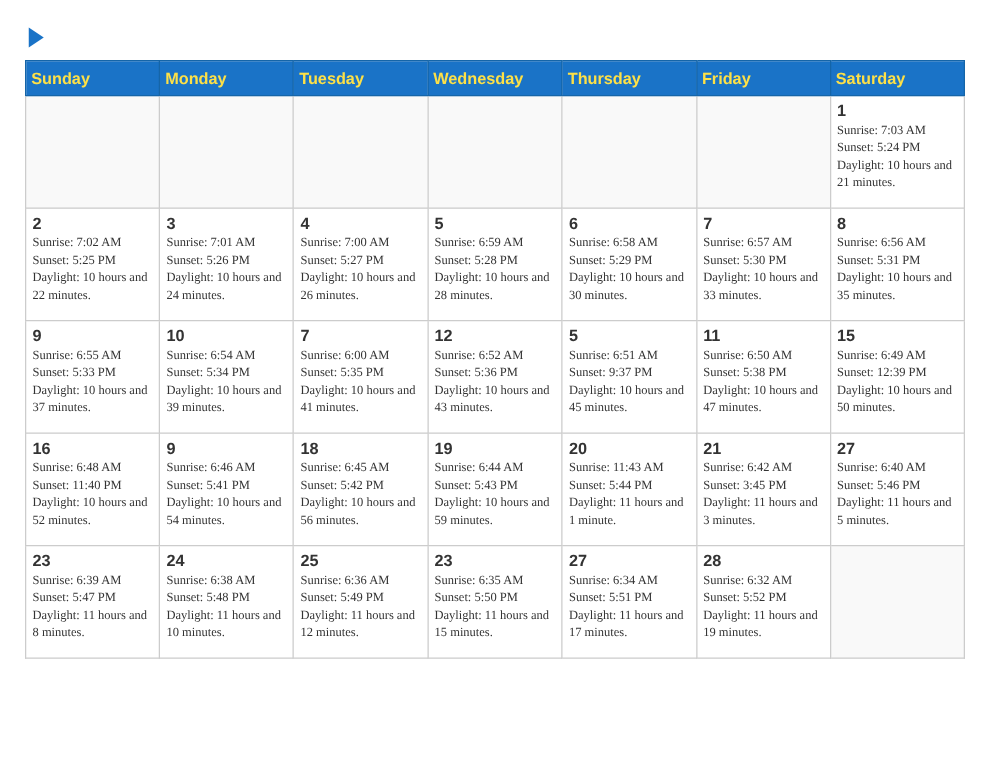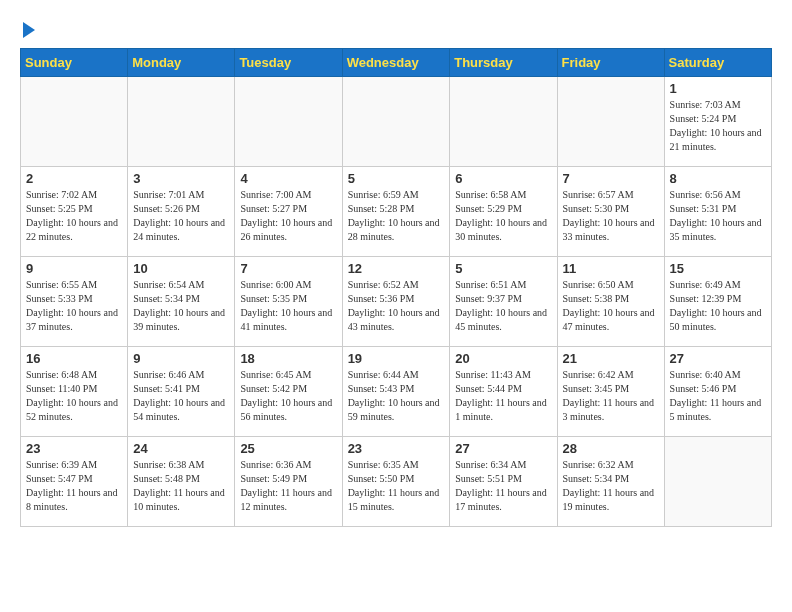--- a/index.html
+++ b/index.html
@@ -298,19 +298,19 @@
         </td>
         <td>
           <span class="day-num">27</span>
           <div class="day-info">Sunrise: 6:34 AM
 Sunset: 5:51 PM
 Daylight: 11 hours and 17 minutes.</div>
         </td>
         <td>
           <span class="day-num">28</span>
           <div class="day-info">Sunrise: 6:32 AM
-Sunset: 5:34 PM
+Sunset: 5:52 PM
 Daylight: 11 hours and 19 minutes.</div>
         </td>
         <td class="empty"></td>
       </tr>
     </tbody>
 </table>
 
 </body></html>

